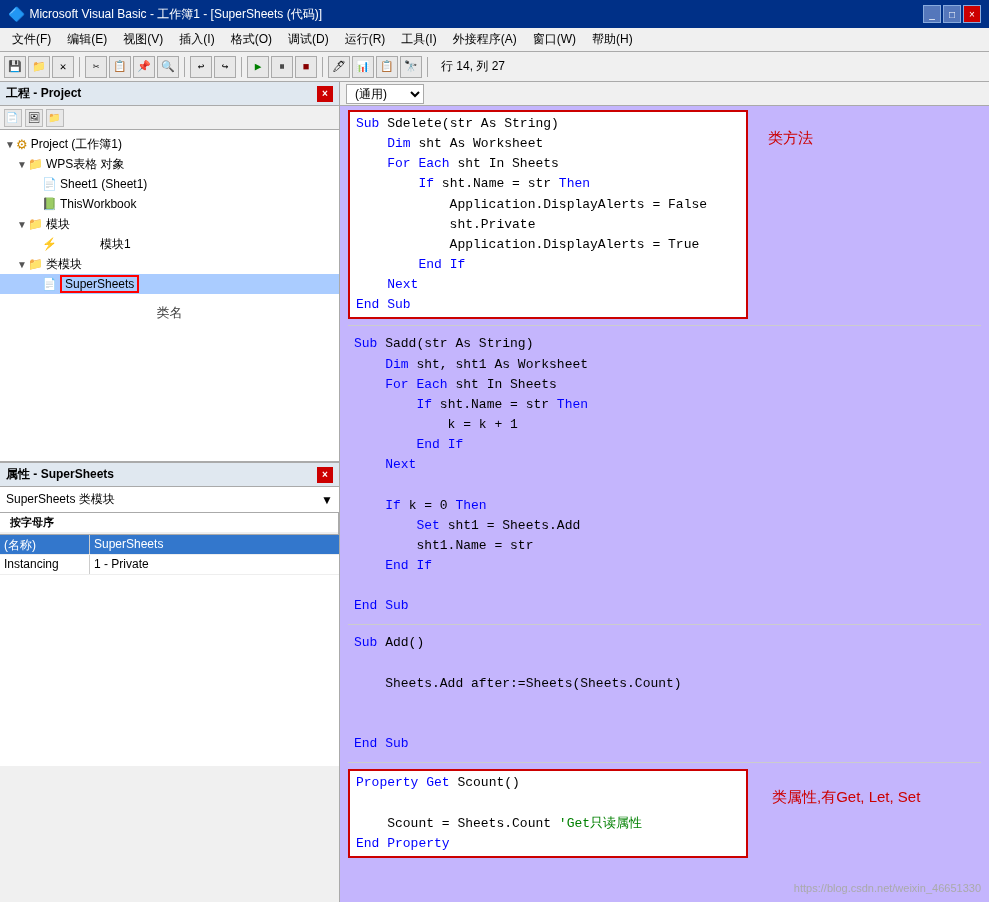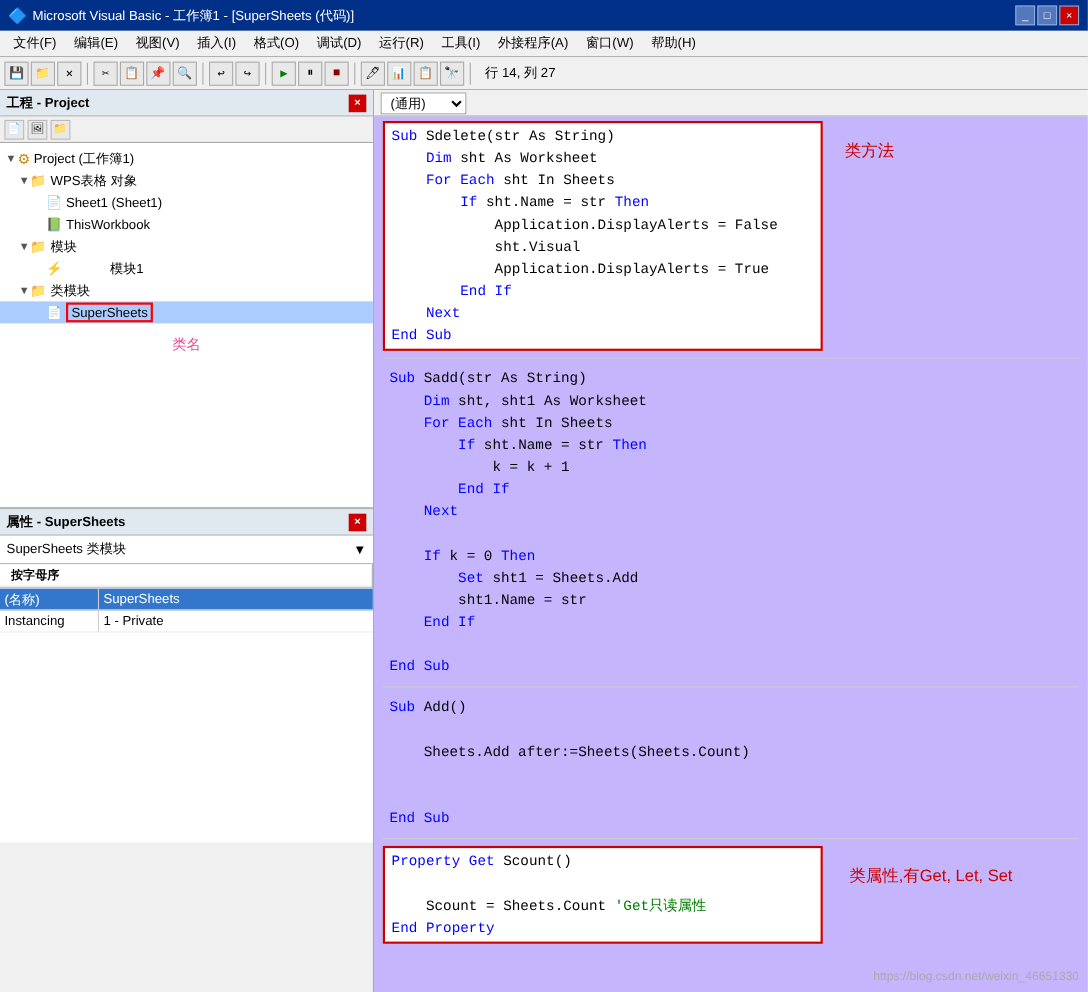--- a/index.html
+++ b/index.html
@@ -153,21 +153,21 @@
       cursor: pointer;
       white-space: nowrap;
     }
     .tree-item .expand-icon {
       width: 12px; height: 12px;
       display: inline-flex; align-items: center; justify-content: center;
       font-size: 10px; color: #555;
       flex-shrink: 0;
     }
     .class-name-label {
-      color: #ec4899;
+      color: #404040;
       font-size: 13px;
       font-family: 'Microsoft YaHei', SimSun, sans-serif;
       text-align: center;
       margin-top: 8px;
     }
 
     
     .props-panel {
       flex: 0 0 auto;
       height: 304px;
@@ -453,21 +453,21 @@
     <div class="code-editor">
       <div class="code-container">
 
         <div style="position: relative; margin-bottom: 4px;">
           <div style="border: 2px solid #cc0000; display: inline-block; padding: 2px 6px; background: white; width: 400px;">
             <span class="code-line"><span class="code-blue">Sub </span>Sdelete(str As String)</span>
             <span class="code-line">    <span class="code-blue">Dim </span>sht As Worksheet</span>
             <span class="code-line">    <span class="code-blue">For Each </span>sht In Sheets</span>
             <span class="code-line">        <span class="code-blue">If </span>sht.Name = str <span class="code-blue">Then</span></span>
             <span class="code-line">            Application.DisplayAlerts = False</span>
-            <span class="code-line">            sht.Visual</span>
+            <span class="code-line">            sht.Private</span>
             <span class="code-line">            Application.DisplayAlerts = True</span>
             <span class="code-line">        <span class="code-blue">End If</span></span>
             <span class="code-line">    <span class="code-blue">Next</span></span>
             <span class="code-line"><span class="code-blue">End Sub</span></span>
           </div>
           
           <span class="annotation-text" style="position: absolute; top: 16px; left: 420px;">类方法</span>
         </div>
 
         <div class="code-section-divider"></div>

